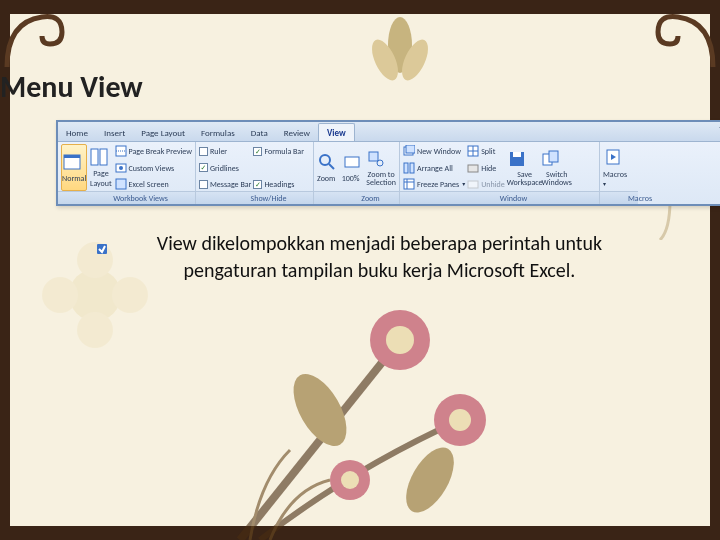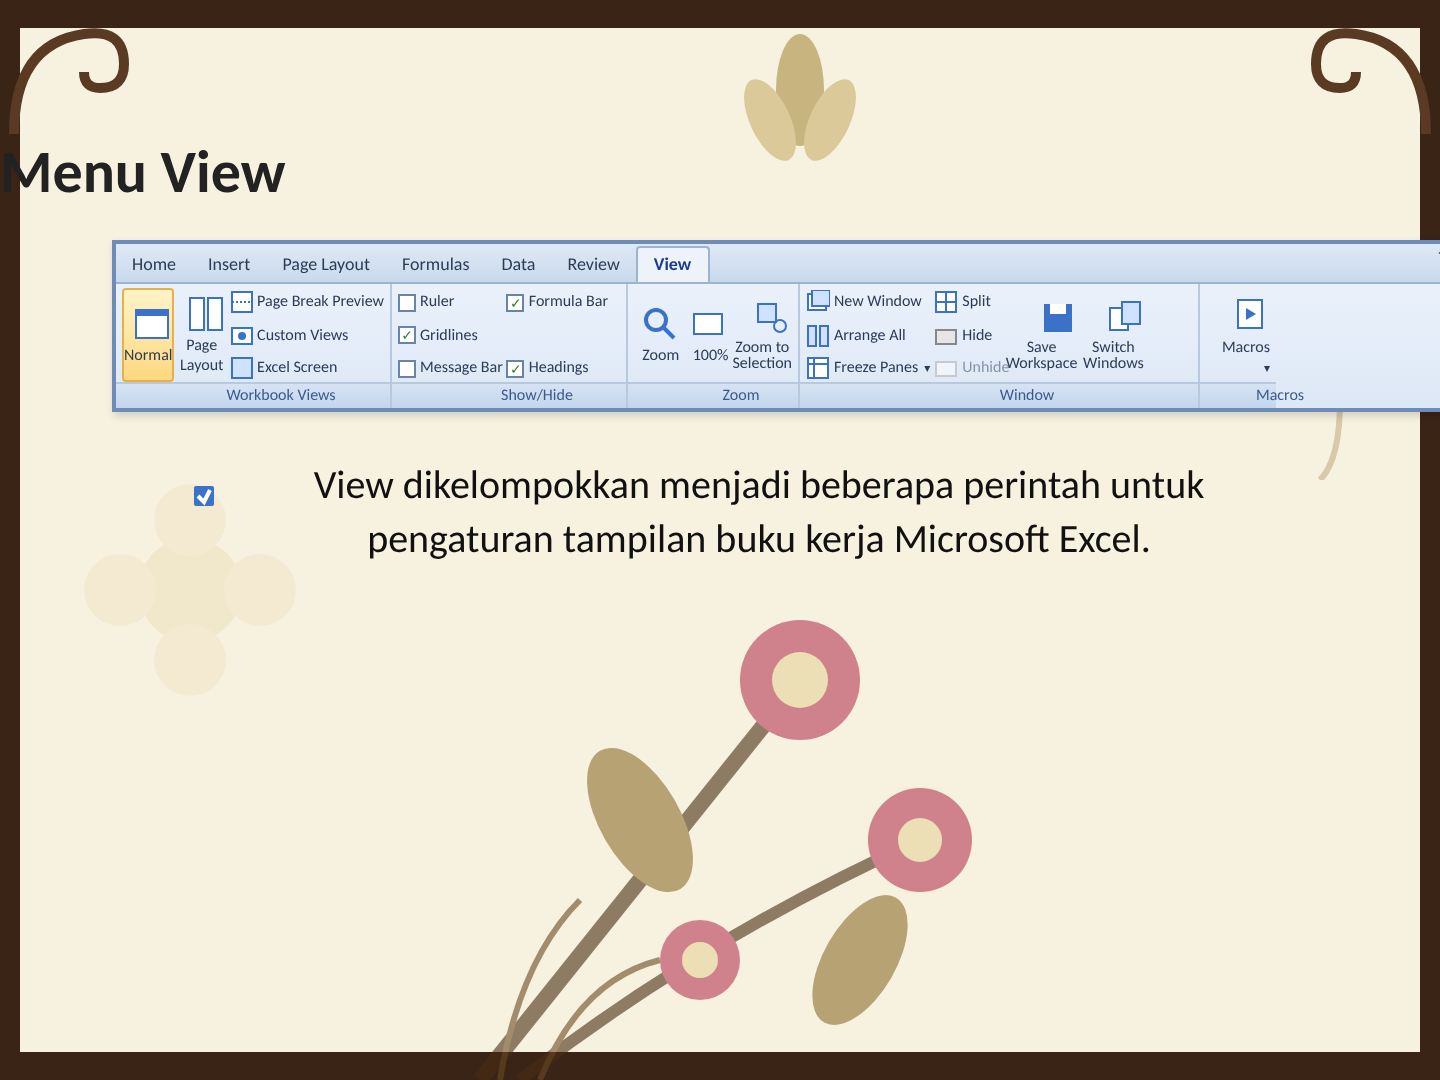--- a/index.html
+++ b/index.html
@@ -113,21 +113,21 @@
     font-size: 8px;
     color: #3a5a8f;
     background: linear-gradient(#d6e3f3, #c4d6ec);
     border-top: 1px solid #b8c9de;
     padding-top: 1px;
     padding-left: 28px;
   }
   .bigbtn {
     display: flex;
     flex-direction: column;
-    align-items: flex-end;
+    align-items: flex-start;
     justify-content: center;
     width: 34px;
     font-size: 8px;
     color: #2b3c57;
     text-align: center;
     gap: 1px;
   }
   .bigbtn.selected {
     background: linear-gradient(#fff3c8, #ffd880);
     border: 1px solid #e6b04a;

